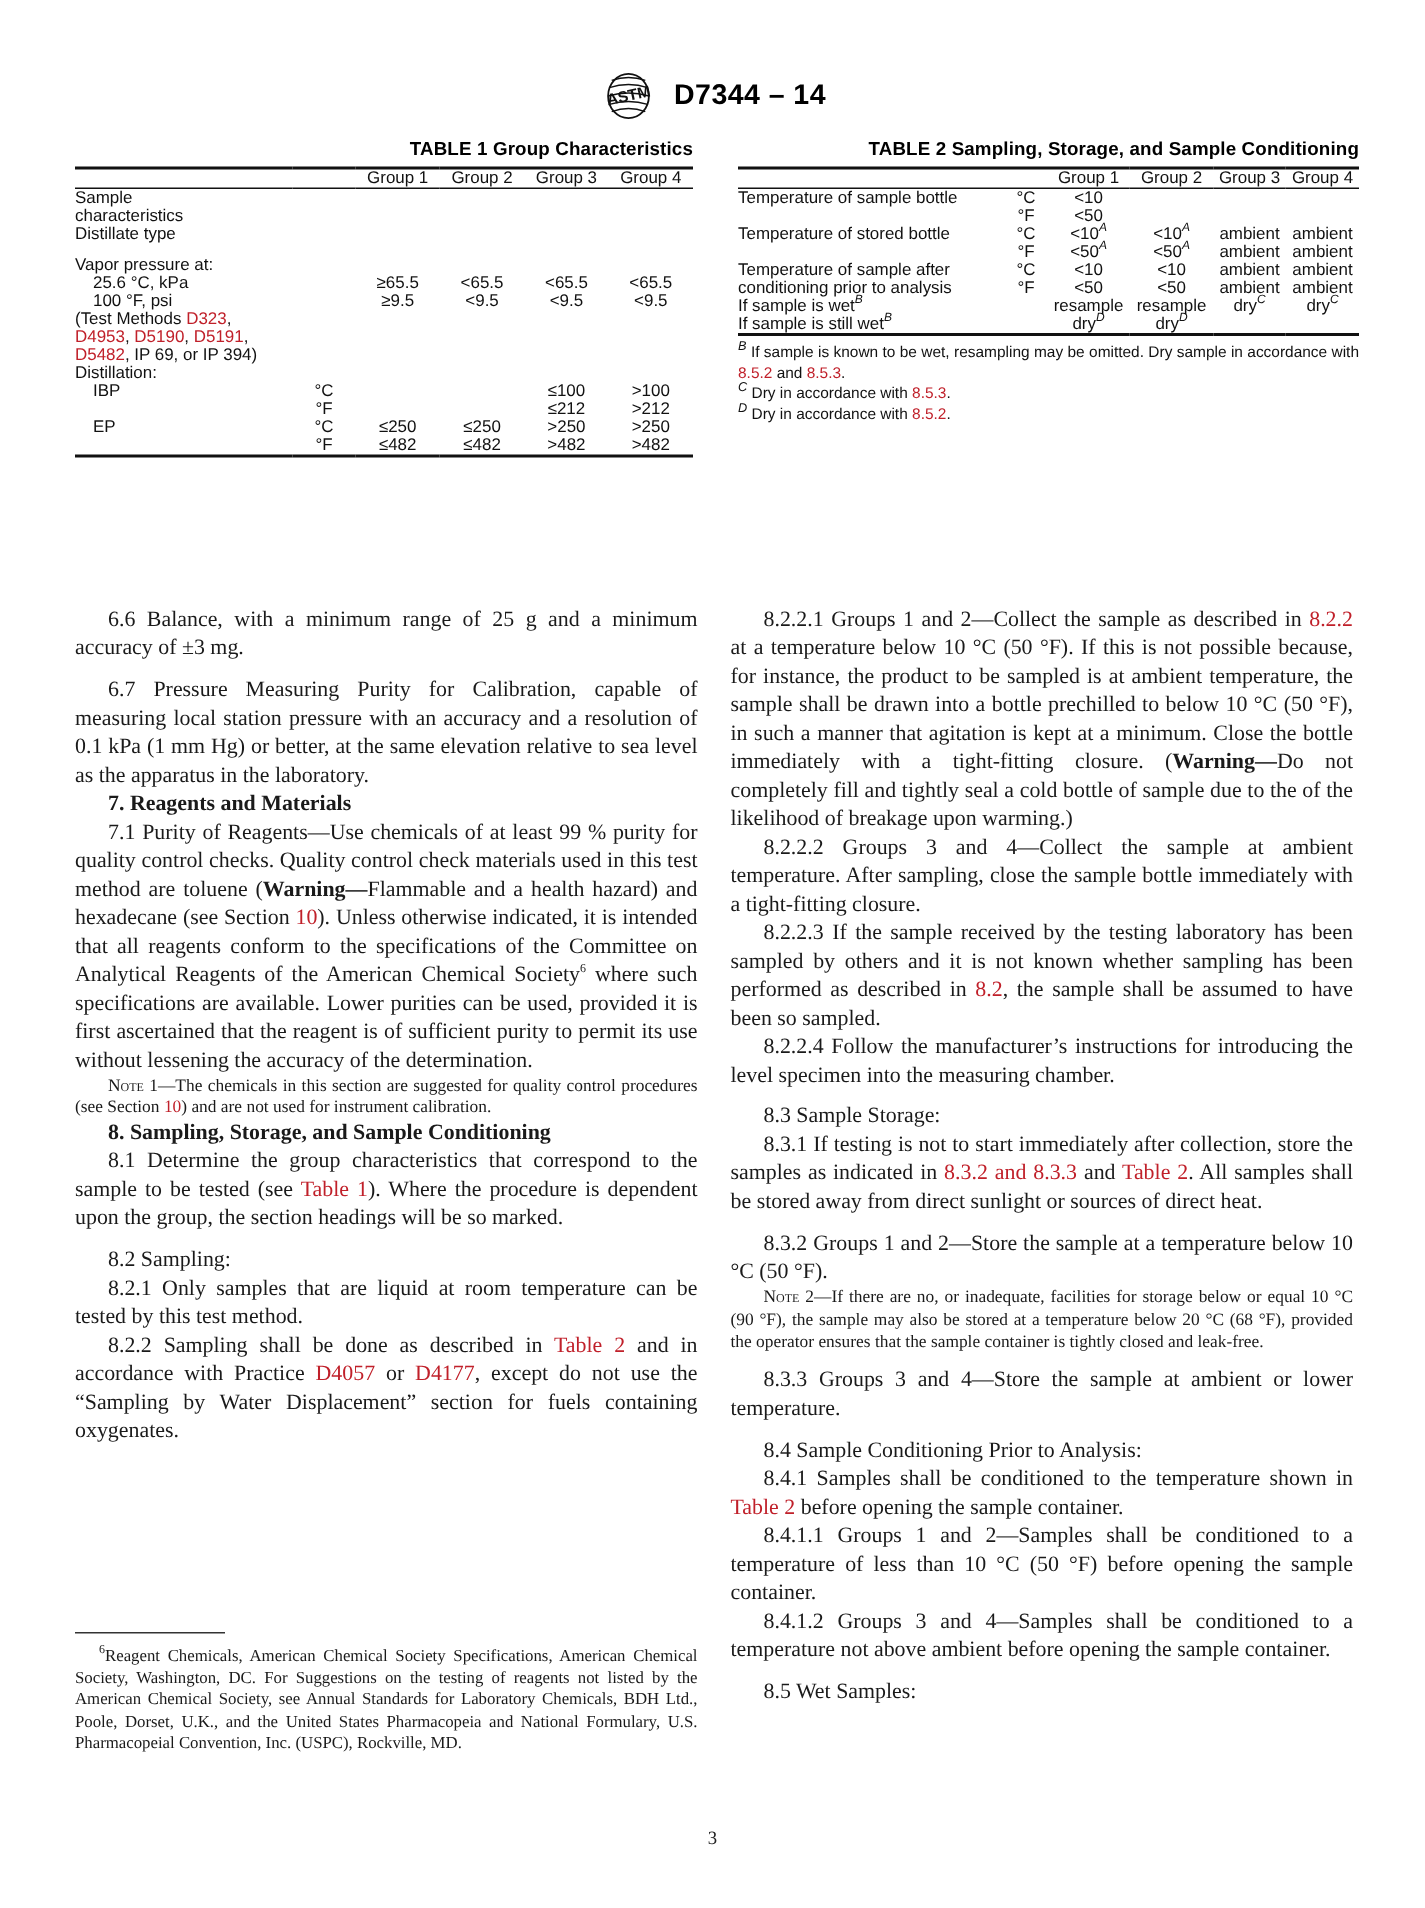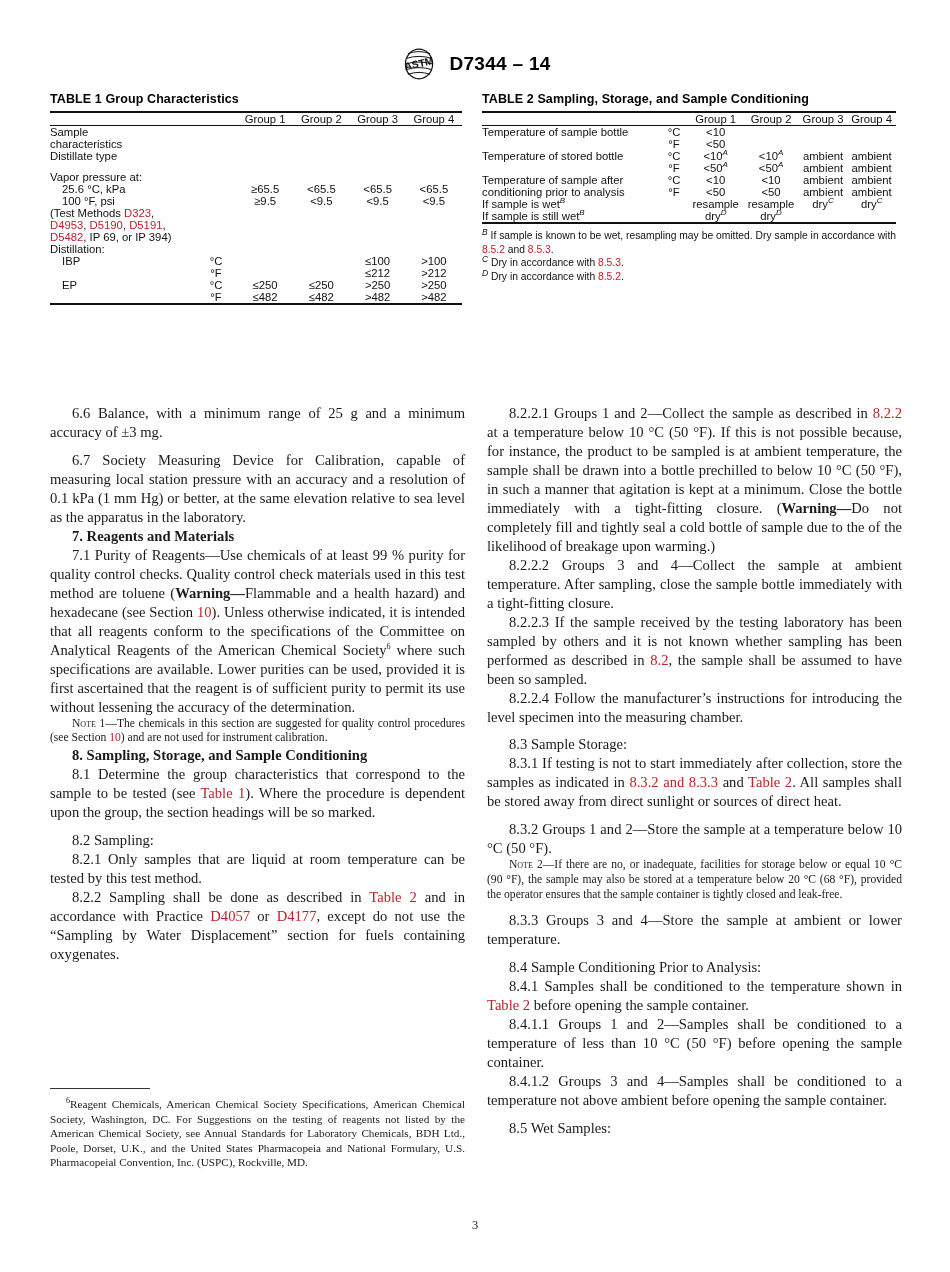--- a/index.html
+++ b/index.html
@@ -22,24 +22,24 @@
   .astm-logo { width:40px; height:32px; display:block; }
   .doc-designation {
     font-family:"Liberation Sans", sans-serif;
     font-size:19px; font-weight:bold; letter-spacing:0.3px;
     color:#000;
   }
 
   
   .tbl-wrap { position:absolute; font-family:"Liberation Sans", sans-serif; }
   .tbl1-wrap { left:50px; top:92px; width:412px; }
-  .tbl2-wrap { left:482px; top:92px; width:414px; }
+  .tbl2-wrap { left:492px; top:92px; width:414px; }
 
   .tbl-title {
-    text-align:left; font-size:12.5px; font-weight:bold;
+    text-align:right; font-size:12.5px; font-weight:bold;
     color:#000; margin-bottom:5px; letter-spacing:0.1px;
   }
   table.data { border-collapse:collapse; width:100%; font-size:11.3px; color:#111; }
   table.data td, table.data th { padding:0; vertical-align:top; font-weight:normal; }
   .rule-top { border-top:2.2px solid #111; }
   .rule-head { border-bottom:1px solid #111; }
   .rule-bot { border-bottom:2.2px solid #111; }
   .hdr-row td { padding:2px 0 2px 0; text-align:center; font-size:11.3px; }
   .lbl { text-align:left; }
   .num { text-align:center; }
@@ -329,21 +329,21 @@
         <p><span class="mk">B</span> If sample is known to be wet, resampling may be omitted. Dry sample in accordance with <a class="redref">8.5.2</a> and <a class="redref">8.5.3</a>.</p>
         <p><span class="mk">C</span> Dry in accordance with <a class="redref">8.5.3</a>.</p>
         <p><span class="mk">D</span> Dry in accordance with <a class="redref">8.5.2</a>.</p>
       </div>
   </div>
 
   <div class="col col-left">
 
     <p><span>6.6</span> <span class="it">Balance,</span><span> with a minimum range of 25 g and a minimum accuracy of ±3 mg.</span></p>
 
-    <p class="gap"><span>6.7</span> <span class="it">Society Measuring Device for Calibration,</span><span> capable of measuring local station pressure with an accuracy and a resolution of 0.1 kPa (1 mm Hg) or better, at the same elevation relative to sea level as the apparatus in the laboratory.</span></p>
+    <p class="gap"><span>6.7</span> <span class="it">Pressure Measuring Purity for Calibration,</span><span> capable of measuring local station pressure with an accuracy and a resolution of 0.1 kPa (1 mm Hg) or better, at the same elevation relative to sea level as the apparatus in the laboratory.</span></p>
 
     <p class="sec-head">7.  Reagents and Materials</p>
 
     <p><span>7.1</span> <span class="it">Purity of Reagents</span><span>—Use chemicals of at least 99 % purity for quality control checks. Quality control check materials used in this test method are toluene (</span><span class="bd">Warning—</span><span>Flammable and a health hazard) and hexadecane (see Section </span><a class="redref">10</a><span>). Unless otherwise indicated, it is intended that all reagents conform to the specifications of the Committee on Analytical Reagents of the American Chemical Society</span><sup>6</sup><span> where such specifications are available. Lower purities can be used, provided it is first ascertained that the reagent is of sufficient purity to permit its use without lessening the accuracy of the determination.</span></p>
 
     <p class="note"><span class="nlabel">Note 1</span><span>—The chemicals in this section are suggested for quality control procedures (see Section </span><a class="redref">10</a><span>) and are not used for instrument calibration.</span></p>
 
     <p class="sec-head">8.  Sampling, Storage, and Sample Conditioning</p>
 
     <p><span>8.1</span><span> Determine the group characteristics that correspond to the sample to be tested (see </span><a class="redref">Table 1</a><span>). Where the procedure is dependent upon the group, the section headings will be so marked.</span></p>

